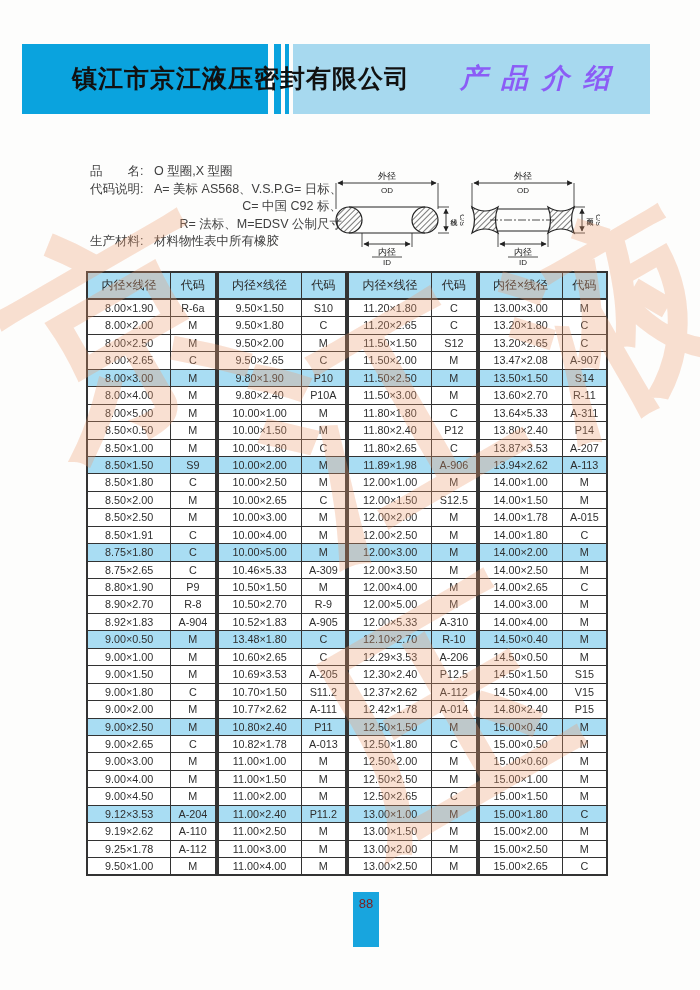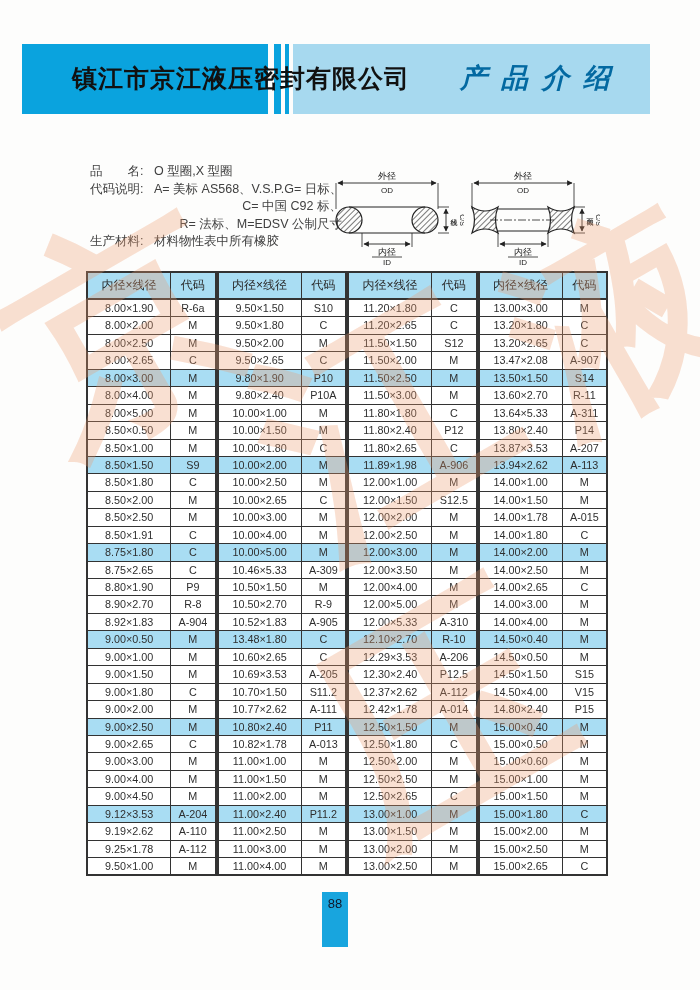--- a/index.html
+++ b/index.html
@@ -6,21 +6,21 @@
   .page{position:relative;width:700px;height:990px;background:#fdfdfc;overflow:hidden;
         font-family:"Liberation Sans",sans-serif;color:#222;padding-left:16px;}
   
   .box-dark{position:absolute;left:22px;top:44px;width:246px;height:70px;background:#0aa3de;}
   .stripe-a{position:absolute;left:274px;top:44px;width:7px;height:70px;background:#0aa3de;}
   .stripe-b{position:absolute;left:285px;top:44px;width:4px;height:70px;background:#0aa3de;}
   .box-light{position:absolute;left:293px;top:44px;width:357px;height:70px;background:#a7d9ef;}
   .company{position:absolute;left:72px;top:62px;width:330px;font-family:"DejaVu Serif",serif;
            font-weight:700;font-size:25px;letter-spacing:1px;color:#111;z-index:3;white-space:nowrap;}
   .section-name{position:absolute;left:460px;top:60px;font-family:"DejaVu Serif",serif;font-style:italic;
-           font-weight:700;font-size:27px;letter-spacing:14px;color:#0369a1;z-index:3;white-space:nowrap;}
+           font-weight:700;font-size:27px;letter-spacing:14px;color:#8b5cf6;z-index:3;white-space:nowrap;}
   
   .doc-title{position:absolute;left:0;top:125px;width:700px;text-align:center;font-size:24px;
              font-weight:700;letter-spacing:2px;color:#1aa0da;}
   
   .info{position:absolute;left:90px;top:163px;width:252px;font-size:12.5px;line-height:17.5px;color:#404040;}
   .info-line{display:flex;white-space:nowrap;}
   .info-label{display:inline-block;min-width:64px;}
   .info-line.indent{padding-left:64px;justify-content:flex-end;}
   
   .diagram{position:absolute;top:166px;}
@@ -33,22 +33,22 @@
   .otable{border:2px solid #333;background:#fff;}
   .thead{display:grid;grid-template-columns:65% 35%;height:25px;background:#a9ddf3;
          border-bottom:2px solid #333;}
   .th{font-size:12px;line-height:25px;text-align:center;color:#2a2a2a;}
   .tr{display:grid;grid-template-columns:65% 35%;height:16.45px;border-top:1px solid #333;background:#fff;}
   .tr.hl{background:#a9ddf3;}
   .tr:first-child{border-top:none;}
   .td{font-size:10.8px;line-height:16.45px;text-align:center;color:#2e2e2e;white-space:nowrap;overflow:hidden;}
   .c2{border-left:1.5px solid #333;}
   
-  .pagenum{position:absolute;left:322px;top:892px;width:26px;height:55px;background:#18a5de;
-           color:#0f172a;font-size:13px;text-align:center;padding-top:4px;box-sizing:border-box;}
+  .pagenum{position:absolute;left:353px;top:892px;width:26px;height:55px;background:#18a5de;
+           color:#7f1d1d;font-size:13px;text-align:center;padding-top:4px;box-sizing:border-box;}
   
   .wm{position:absolute;z-index:6;pointer-events:none;color:#ee9b6d;opacity:0.30;
       font-weight:700;font-family:"DejaVu Serif",serif;transform:rotate(-30deg);line-height:1;}
   .wm-a{left:10px;top:215px;font-size:225px;}
   .wm-b{left:265px;top:300px;font-size:240px;}
   .wm-c{left:515px;top:215px;font-size:205px;}
   .wm-d{left:320px;top:595px;font-size:240px;}
 </style>
 </head>
 <body>

